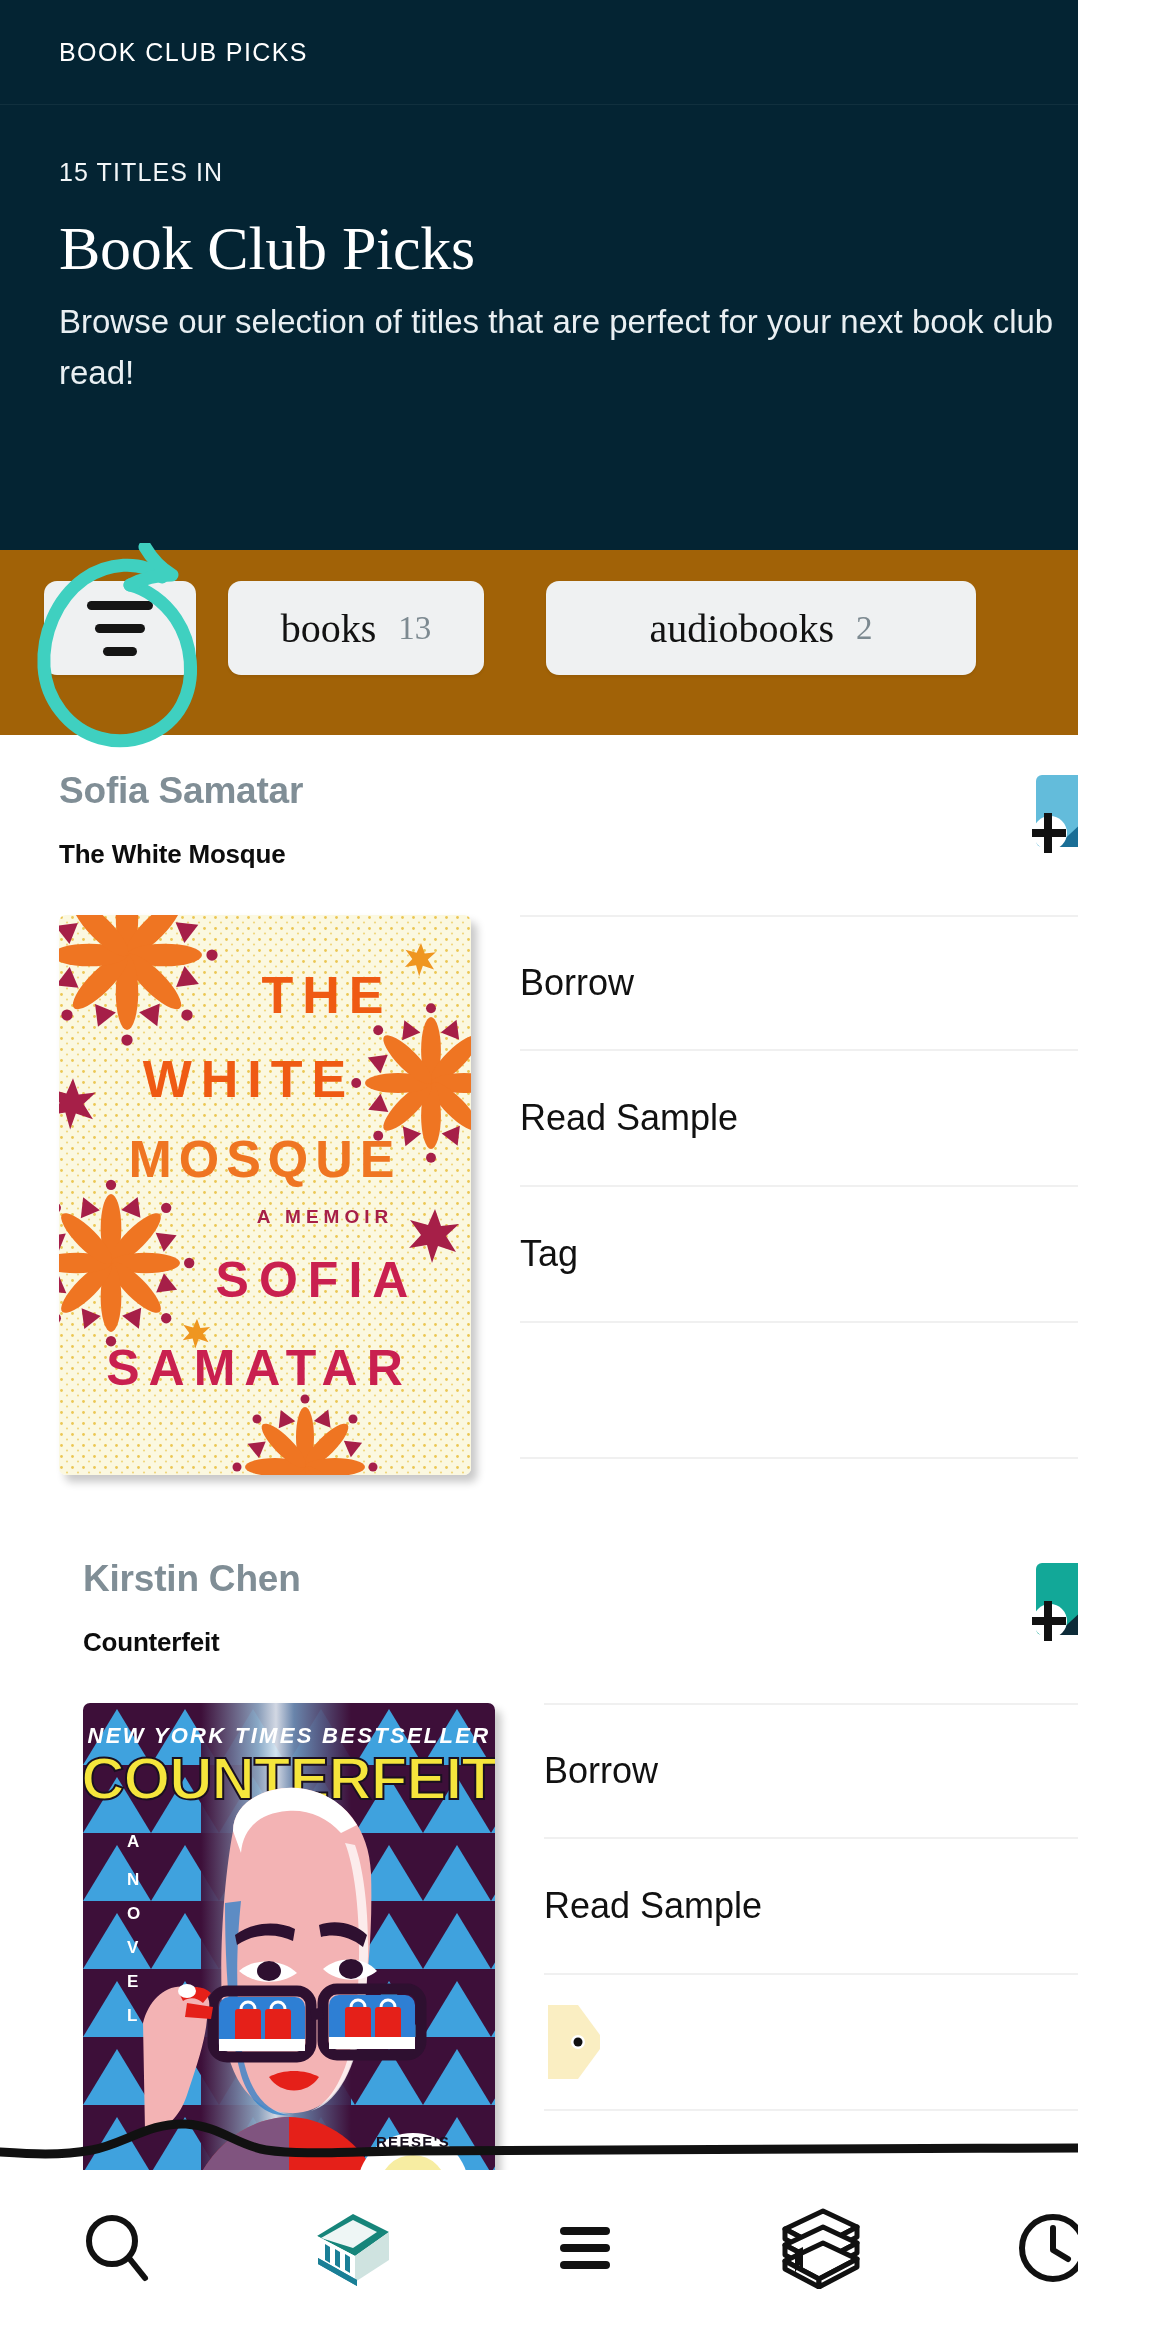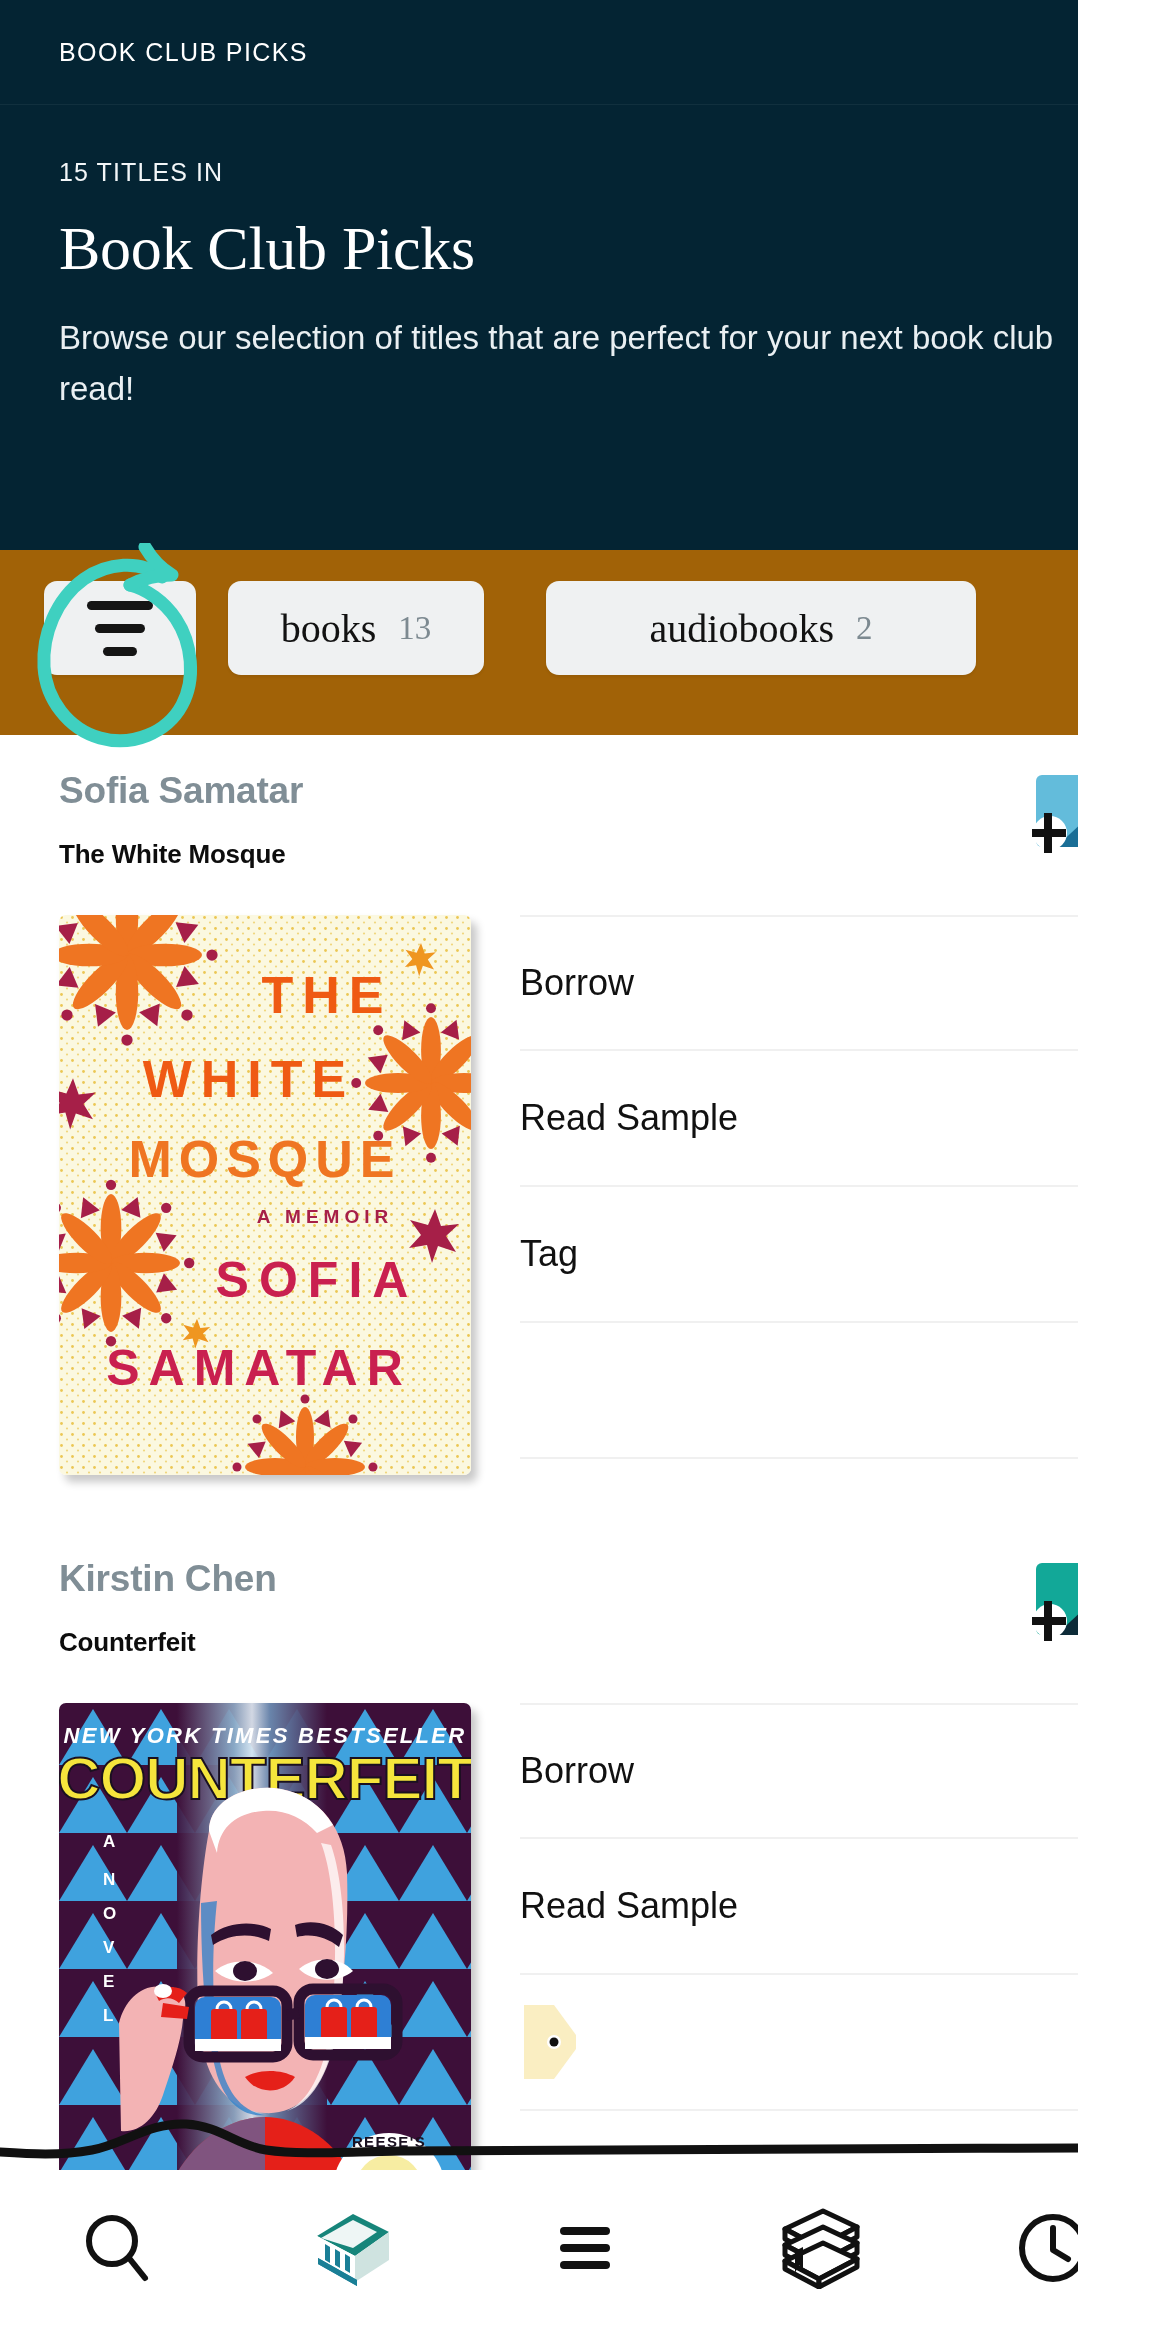--- a/index.html
+++ b/index.html
@@ -39,21 +39,21 @@
     text-transform: uppercase; font-weight: 400; line-height: 1;
   }
   .page-title {
     margin-top: 32px;
     color: #ffffff;
     font-family: "Liberation Serif", serif;
     font-size: 62px; font-weight: 400; line-height: 1.02;
     letter-spacing: -0.3px;
   }
   .page-desc {
-    margin-top: 33px;
+    margin-top: 17px;
     color: #e9eff2; font-size: 33px; line-height: 1.54; font-weight: 400;
     max-width: 1040px;
   }
 
   
   .chiprow {
     position: absolute; left: 0; top: 550px; width: 1170px; height: 185px;
     background: #a16207;
   }
   .chip {
@@ -273,21 +273,21 @@
             <span class="action-label">Read Sample</span>
           </div>
           <div class="action">
             <span class="action-label">Tag</span>
           </div>
           <div class="action-empty"></div>
         </div>
       </div>
     </div>
 
-    <div class="book" style="margin-top:48px;">
+    <div class="book" style="margin-top:48px;padding-left:24px;">
       <div class="book-head">
         <div class="book-author">Kirstin Chen</div>
         <div class="book-title">Counterfeit</div>
         <svg class="addtag" viewBox="0 0 104 96">
           <path d="M18 12 h66 a12 12 0 0 1 12 12 v48 a12 12 0 0 1 -12 12 h-66 a6 6 0 0 1 -6 -6 v-60 a6 6 0 0 1 6 -6 z" fill="#12a898"></path>
           <path d="M96 24 v48 a12 12 0 0 1 -12 12 h-52 z" fill="#0d2b38"></path>
           <circle cx="26" cy="70" r="17" fill="#ffffff"></circle>
           <path d="M24 50 v40 M8 70 h34" stroke="#111" stroke-width="8" stroke-linecap="butt" fill="none"></path>
         </svg>
       </div>

